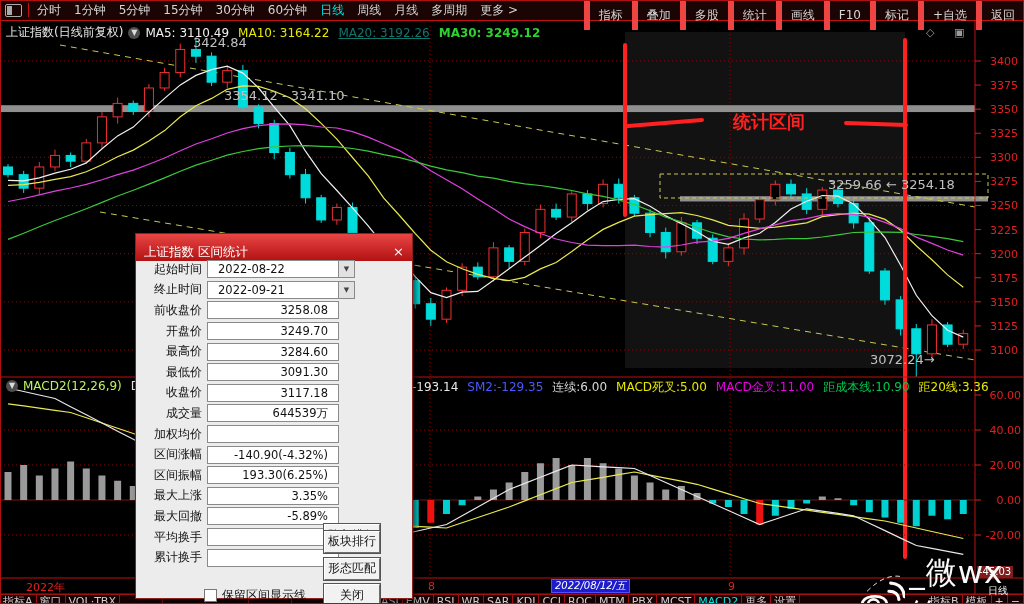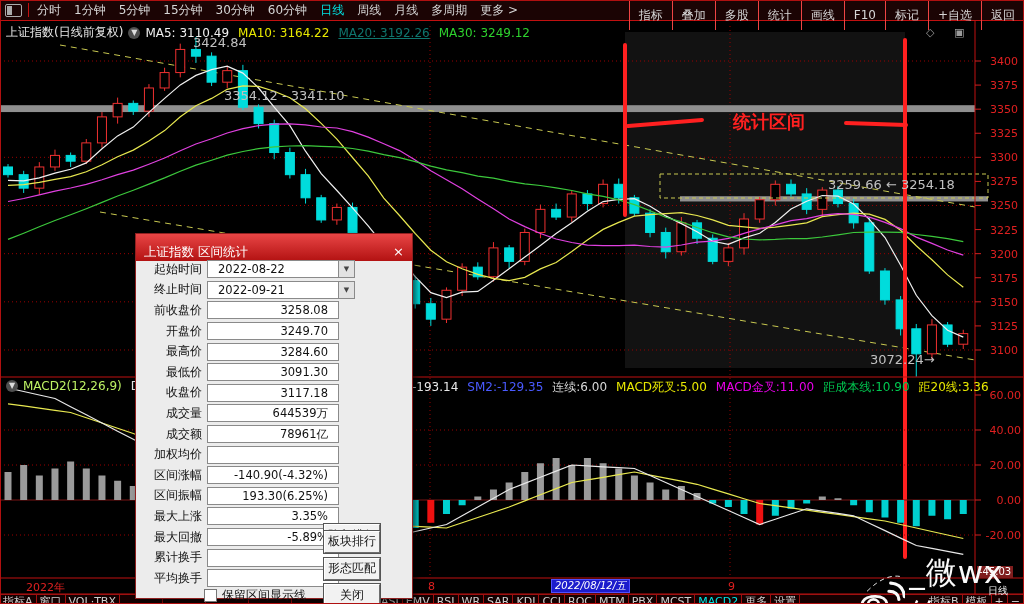--- a/index.html
+++ b/index.html
@@ -8,21 +8,21 @@
   .frame{position:absolute;inset:0;border:1px solid #b01010;pointer-events:none;z-index:40}
   
   .topbar{position:absolute;top:0;left:0;right:0;height:20px;background:#1b0404;
           border-bottom:1px solid #c01010;display:flex;align-items:center;font-size:12px;color:#d6d6d6;z-index:3}
   .win-icon{width:15px;height:11px;border:1px solid #aaa;border-radius:2px;margin:0 6px 0 5px;position:relative}
   .win-icon::after{content:"";position:absolute;left:1px;top:1px;bottom:1px;width:5px;background:#aaa}
   .tb-sep{width:1px;height:14px;background:#c01010;margin-right:8px}
   .period{margin-right:13px;cursor:default;white-space:nowrap}
   .period.active{color:#00e5e5}
   .tb-right{margin-left:auto;display:flex;height:100%}
-  .tb-btn{padding:15px 9px;border-left:1px solid #ef4444;display:flex;align-items:center;white-space:nowrap}
+  .tb-btn{padding:15px 9px;border-left:6px solid #ef4444;display:flex;align-items:center;white-space:nowrap}
   
   .hrow{position:absolute;left:6px;display:flex;align-items:center;font-size:12px;z-index:3;white-space:nowrap}
   .circ{width:12px;height:12px;border-radius:50%;background:#4e4e4e;color:#ddd;font-size:8px;
         line-height:11px;text-align:center;margin:0 5px;display:inline-block}
   .hdr-icons{position:absolute;top:26px;left:926px;z-index:3;color:#9a9a9a;font-size:11px;letter-spacing:8px}
   
   .dialog{position:absolute;left:135px;top:233px;width:276px;height:364px;background:#ececec;
           border:1px solid #8f2020;box-shadow:3px 3px 6px rgba(0,0,0,.6);z-index:10;font-size:12px;color:#111}
   .dlg-title{height:27px;background:linear-gradient(#e84545,#b31212);color:#fff;display:flex;
              align-items:flex-end;padding:0 8px;font-size:12.5px}
@@ -339,21 +339,21 @@
       <span class="tb-btn">F10</span>
       <span class="tb-btn">标记</span>
       <span class="tb-btn">+自选</span>
       <span class="tb-btn">返回</span>
     </span>
 </div>
 
 <div class="hrow" style="top:24px">
   <span style="color:#e8e8e8">上证指数(日线前复权)</span>
   <span class="circ">▼</span>
-  <span id="ma-items"><span class="seg" style="color: rgb(240, 240, 240);">MA5: 3110.49</span><span class="seg" style="color: rgb(232, 232, 0);">MA10: 3164.22</span><span class="seg" style="color: #0f766e; text-decoration: underline;">MA20: 3192.26</span><span class="seg" style="color: rgb(46, 210, 46);">MA30: 3249.12</span></span>
+  <span id="ma-items"><span class="seg" style="color: rgb(240, 240, 240);">MA5: 3110.49</span><span class="seg" style="color: rgb(232, 232, 0);">MA10: 3164.22</span><span class="seg" style="color: #0f766e; text-decoration: underline;">MA20: 3192.26</span><span class="seg" style="color: rgb(46, 210, 46); font-weight: bold;">MA30: 3249.12</span></span>
 </div>
 <div class="hdr-icons">◇ ▣</div>
 
 <div class="hrow" style="top:379px">
   <span class="circ" style="margin-left:0">▼</span>
   <span id="macd-left"><span class="seg" style="color: #bef264;">MACD2(12,26,9)</span><span class="seg" style="color: rgb(232, 232, 232);">DIF:-193.14</span></span>
 </div>
 <div class="hrow" style="left:412px;top:379px">
   <span id="macd-right"><span class="seg" style="color: rgb(232, 232, 232);">-193.14</span><span class="seg" style="color: rgb(74, 90, 255);">SM2:-129.35</span><span class="seg" style="color: rgb(216, 216, 216);">连续:6.00</span><span class="seg" style="color: rgb(232, 232, 0);">MACD死叉:5.00</span><span class="seg" style="color: rgb(232, 0, 232);">MACD金叉:11.00</span><span class="seg" style="color: rgb(0, 200, 80);">距成本线:10.90</span><span class="seg" style="color: rgb(232, 232, 0);">距20线:3.36</span></span>
 </div>
@@ -392,49 +392,45 @@
       </div>
       <div class="dlg-row">
         <span class="dlg-label">收盘价</span>
         <div class="dlg-input">3117.18</div>
       </div>
       <div class="dlg-row">
         <span class="dlg-label">成交量</span>
         <div class="dlg-input">644539万</div>
       </div>
       <div class="dlg-row">
-        <span class="dlg-label">成交额</span>
-        <div class="dlg-input">78961亿</div>
-      </div>
-      <div class="dlg-row">
         <span class="dlg-label">加权均价</span>
         <div class="dlg-input"></div>
       </div>
       <div class="dlg-row">
         <span class="dlg-label">区间涨幅</span>
         <div class="dlg-input">-140.90(-4.32%)</div>
       </div>
       <div class="dlg-row">
         <span class="dlg-label">区间振幅</span>
         <div class="dlg-input">193.30(6.25%)</div>
       </div>
       <div class="dlg-row">
         <span class="dlg-label">最大上涨</span>
         <div class="dlg-input">3.35%</div>
       </div>
       <div class="dlg-row">
         <span class="dlg-label">最大回撤</span>
         <div class="dlg-input">-5.89%</div>
       </div>
       <div class="dlg-row">
+        <span class="dlg-label">平均换手</span>
+        <div class="dlg-input"></div>
+      </div>
+      <div class="dlg-row">
         <span class="dlg-label">累计换手</span>
-        <div class="dlg-input"></div>
-      </div>
-      <div class="dlg-row">
-        <span class="dlg-label">平均换手</span>
         <div class="dlg-input"></div>
       </div>
     </div>
   <div id="dlg-btns">
       <div class="dlg-btn" style="top: 270px; margin-top: 20px;">阶段排行</div>
       <div class="dlg-btn" style="top: 296.8px;">板块排行</div>
       <div class="dlg-btn" style="top: 323.6px;">形态匹配</div>
       <div class="dlg-btn" style="top: 350.4px;">关闭</div>
     </div>
   <div class="dlg-check">

